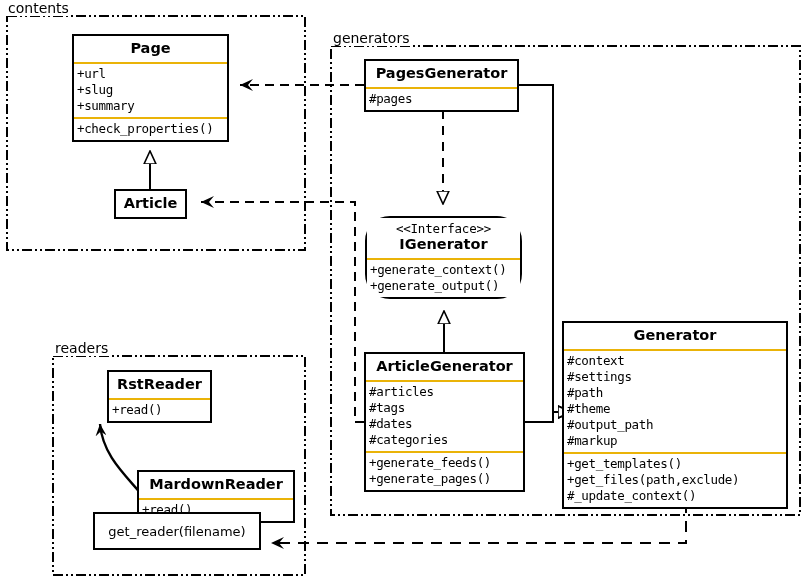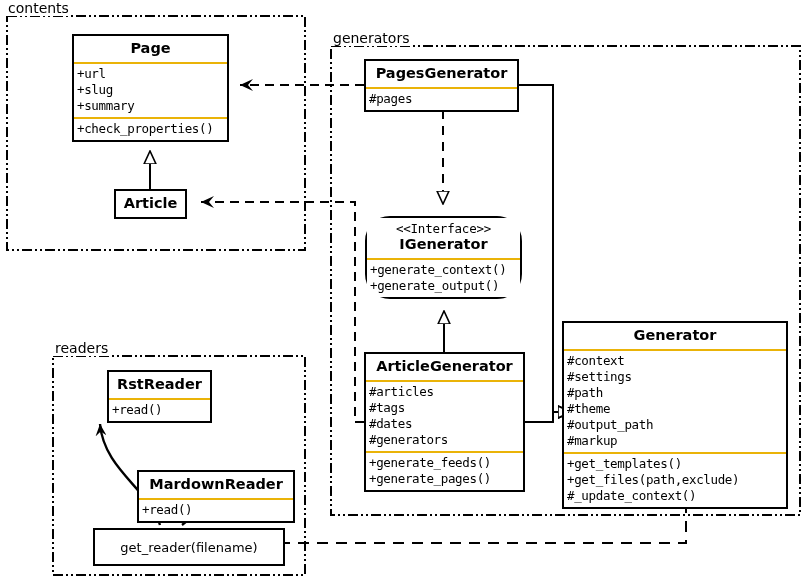--- a/index.html
+++ b/index.html
@@ -197,21 +197,21 @@
       <div>+generate_output()</div>
     </div>
   </div>
 
   <div class="cls" style="left:364px; top:352px; width:161px;">
     <div class="cls-title">ArticleGenerator</div>
     <div class="cls-sec">
       <div>#articles</div>
       <div>#tags</div>
       <div>#dates</div>
-      <div>#generators</div>
+      <div>#categories</div>
     </div>
     <div class="cls-sec">
       <div>+generate_feeds()</div>
       <div>+generate_pages()</div>
     </div>
   </div>
 
   <div class="cls" style="left:562px; top:321px; width:226px;">
     <div class="cls-title">Generator</div>
     <div class="cls-sec">
@@ -236,17 +236,17 @@
     </div>
   </div>
 
   <div class="cls" style="left:137px; top:429px; width:158px;margin-top:41px;">
     <div class="cls-title">MardownReader</div>
     <div class="cls-sec">
       <div>+read()</div>
     </div>
   </div>
 
-  <div class="fnbox" style="left:93px; top:528px; width:192px; height:38px;">
+  <div class="fnbox" style="left:93px; top:512px; width:168px; height:38px;">
     <span>get_reader(filename)</span>
   </div>
 
 </div>
 
 </body></html>

